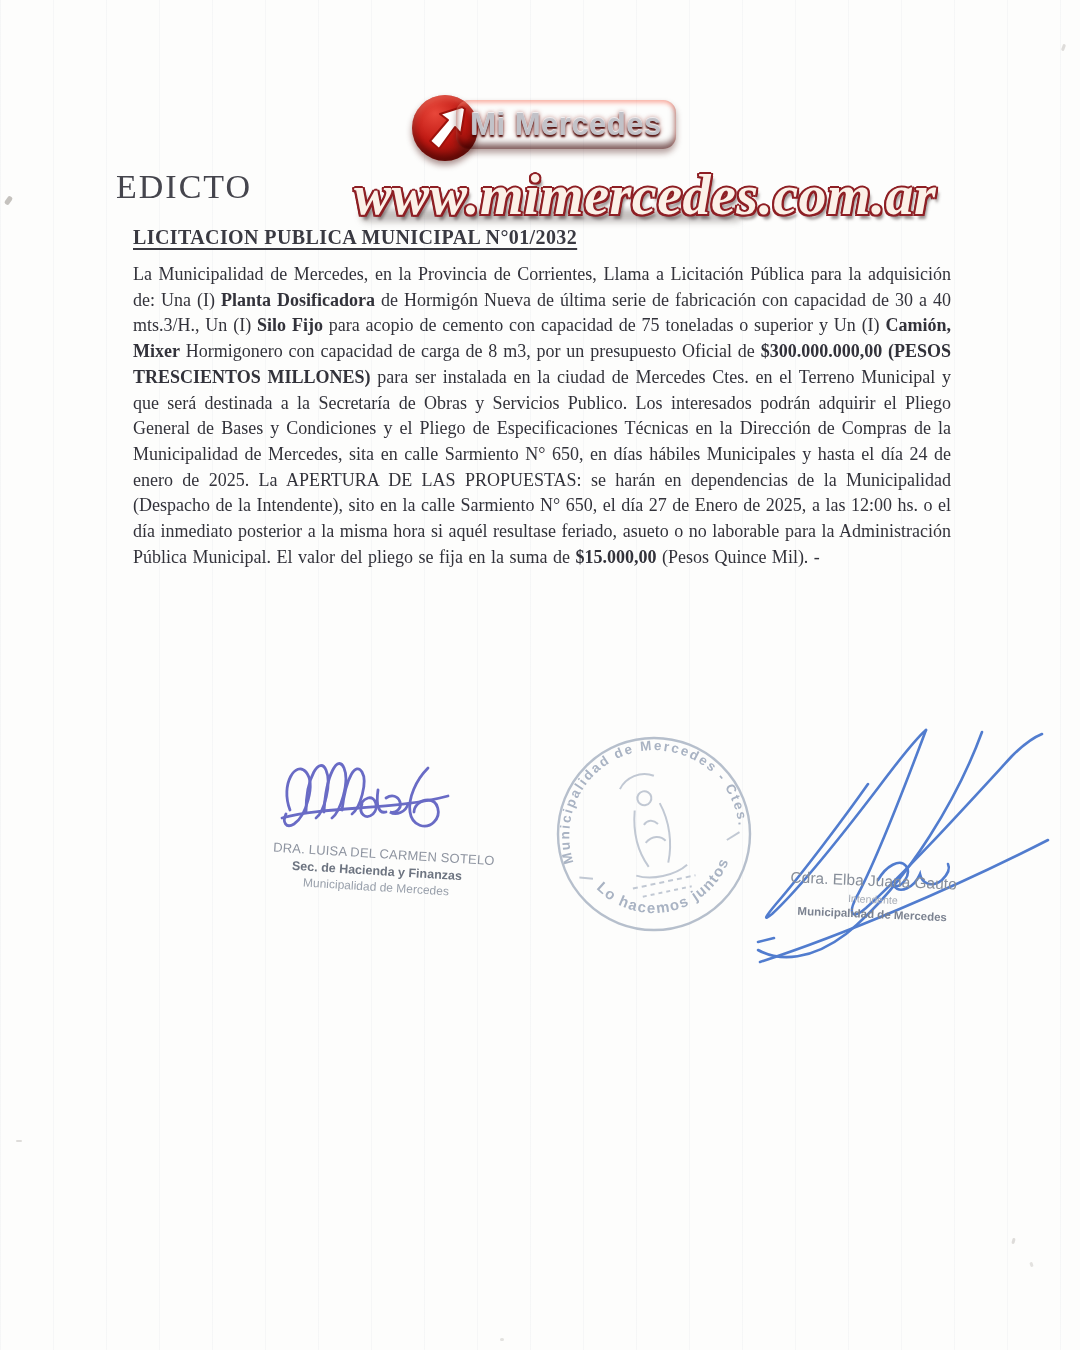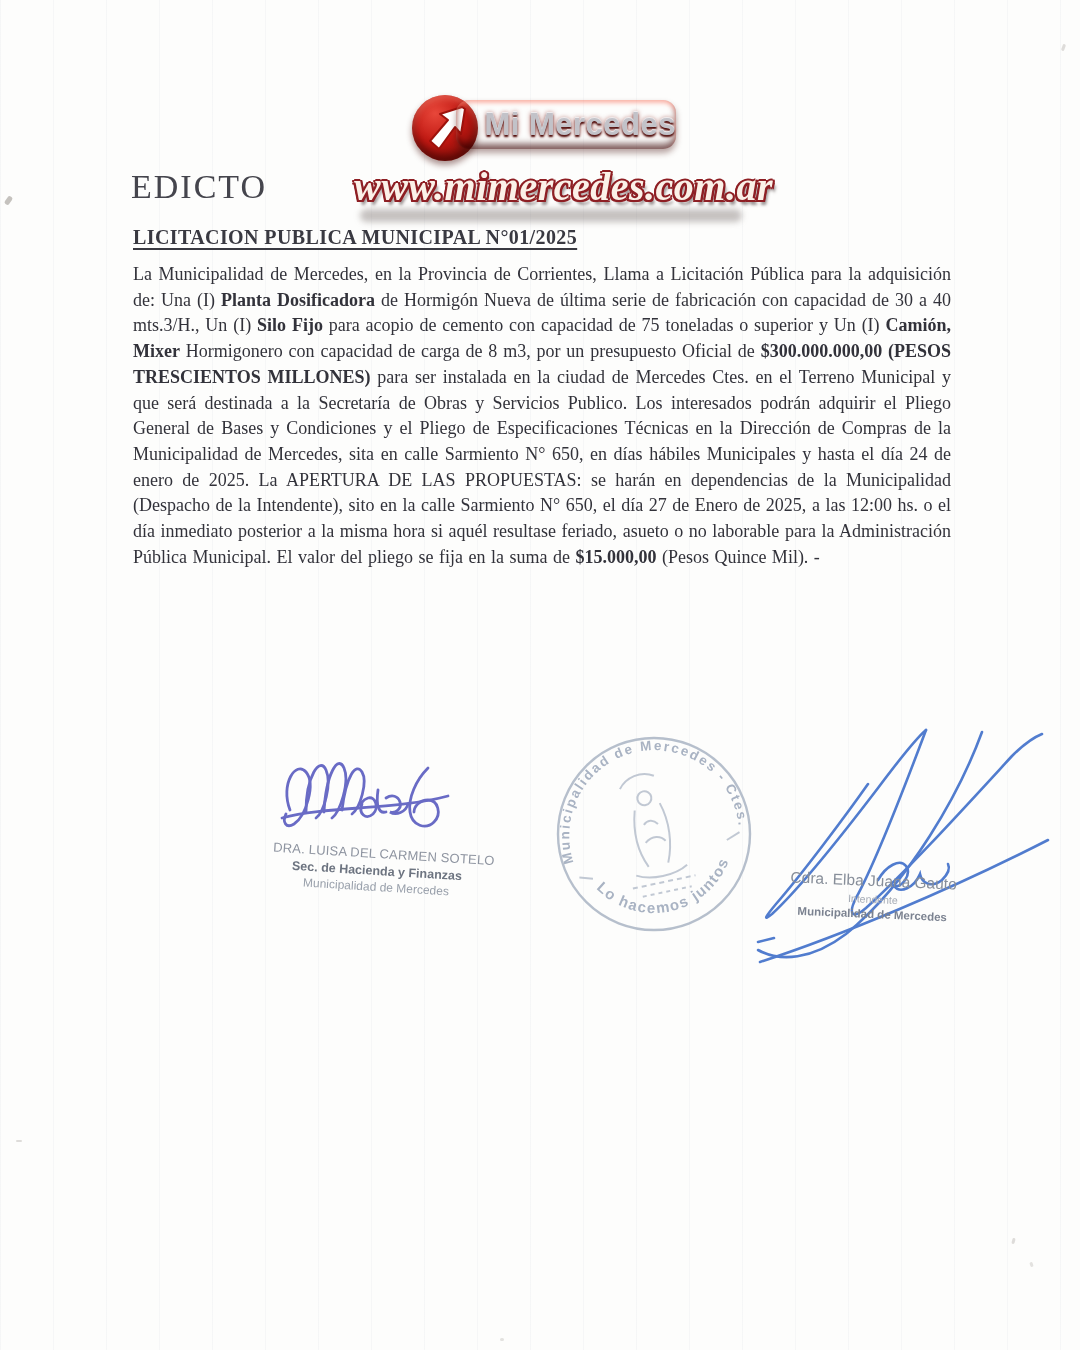--- a/index.html
+++ b/index.html
@@ -17,45 +17,45 @@
   .logo-circle{
     position:absolute;left:0;top:3px;width:66px;height:66px;border-radius:50%;
     background:radial-gradient(circle at 35% 28%,#e8473a 0%,#c01812 45%,#7c0d08 90%);
     box-shadow:0 4px 6px rgba(70,15,10,.45), inset 0 -6px 8px rgba(40,0,0,.55), inset 0 4px 6px rgba(255,140,120,.5);
   }
   .logo-circle svg{position:absolute;left:6px;top:6px;}
   .logo-pill{
     position:absolute;left:44px;top:8px;width:220px;height:49px;border-radius:13px;
     background:linear-gradient(180deg,#d8topx 0,#d3291f 0%,#b5150f 48%,#860d09 100%);
     box-shadow:inset 0 3px 4px rgba(255,130,110,.55), inset 0 -5px 7px rgba(55,0,0,.65), 0 4px 6px rgba(75,25,20,.4);
-    text-align:right;
+    text-align:center;
   }
   .logo-text{
     display:block;line-height:49px;
     font-family:"Liberation Sans","DejaVu Sans",sans-serif;font-weight:700;font-size:31px;letter-spacing:.5px;
     color:#c2c2c8;
     text-shadow:0 -1px 1px #f0f0f2, 0 2px 2px #4a0503, 0 0 5px rgba(130,15,8,.7);
   }
   
   .url-ghost{
     position:absolute;left:360px;top:209px;width:382px;height:13px;border-radius:7px;
     background:rgba(104,95,92,.38);filter:blur(3px);
   }
   .url{
     position:absolute;left:354px;top:163px;
-    font-style:italic;font-weight:700;font-size:40px;letter-spacing:.5px;
+    font-style:italic;font-weight:700;font-size:56px;letter-spacing:.5px;
     color:#fbf1e8;white-space:nowrap;
     text-shadow:
       -2px -1px 0 #8e1f24, 2px -1px 0 #8e1f24, -2px 2px 0 #8e1f24, 2px 2px 0 #8e1f24,
       0 -2px 0 #8e1f24, 0 2px 0 #8e1f24, -2px 0 0 #8e1f24, 2px 0 0 #8e1f24,
       3px 5px 3px rgba(75,60,60,.55);
   }
   
   .edicto{
-    position:absolute;left:131px;top:168px;
+    position:absolute;left:116px;top:168px;
     font-size:34px;letter-spacing:2px;color:#45454d;
   }
   .doc-heading{
     position:absolute;left:133px;top:226px;
     font-size:20px;font-weight:700;letter-spacing:.4px;color:#393941;
     text-decoration:underline;text-decoration-thickness:2px;text-underline-offset:4px;
   }
   .edict-paragraph{
     position:absolute;left:133px;top:262px;width:818px;margin:0;
     font-size:18px;line-height:25.7px;color:#32323a;
@@ -94,21 +94,21 @@
     </div>
     <div class="logo-pill">
       <span class="logo-text">Mi Mercedes</span>
     </div>
   </div>
 
   <div class="url-ghost"></div>
   <div class="url">www.mimercedes.com.ar</div>
 
   <div class="edicto">EDICTO</div>
-  <div class="doc-heading">LICITACION PUBLICA MUNICIPAL N°01/2025</div>
+  <div class="doc-heading">LICITACION PUBLICA MUNICIPAL N°01/2032</div>
 
   <p class="edict-paragraph"><span>La Municipalidad de Mercedes, en la Provincia de Corrientes, Llama a Licitación Pública para la adquisición de: Una (I) </span><span class="b">Planta Dosificadora</span><span> de Hormigón Nueva de última serie de fabricación con capacidad de 30 a 40 mts.3/H., Un (I) </span><span class="b">Silo Fijo</span><span> para acopio de cemento con capacidad de 75 toneladas o superior y Un (I) </span><span class="b">Camión, Mixer</span><span> Hormigonero con capacidad de carga de 8 m3, por un presupuesto Oficial de </span><span class="b">$300.000.000,00 (PESOS TRESCIENTOS MILLONES)</span><span> para ser instalada en la ciudad de Mercedes Ctes. en el Terreno Municipal y que será destinada a la Secretaría de Obras y Servicios Publico. Los interesados podrán adquirir el Pliego General de Bases y Condiciones y el Pliego de Especificaciones Técnicas en la Dirección de Compras de la Municipalidad de Mercedes, sita en calle Sarmiento N° 650, en días hábiles Municipales y hasta el día 24 de enero de 2025. La APERTURA DE LAS PROPUESTAS: se harán en dependencias de la Municipalidad (Despacho de la Intendente), sito en la calle Sarmiento N° 650, el día 27 de Enero de 2025, a las 12:00 hs. o el día inmediato posterior a la misma hora si aquél resultase feriado, asueto o no laborable para la Administración Pública Municipal. El valor del pliego se fija en la suma de </span><span class="b">$15.000,00</span><span> (Pesos Quince Mil). -</span></p>
 
   <svg class="sig-svg" style="left:276px;top:748px;" width="200" height="104" viewBox="0 0 200 104">
     <g fill="none" stroke="#5a5cc0" stroke-width="2.8" stroke-linecap="round" opacity="0.9">
       <path d="M14,62 C4,36 20,12 30,24 C40,36 30,68 18,76 C10,81 6,74 10,66"></path>
       <path d="M30,64 C30,28 44,8 50,22 C56,36 48,64 40,70"></path>
       <path d="M48,64 C50,26 62,6 68,20 C74,34 64,64 56,70"></path>
       <path d="M66,62 C70,28 80,14 86,24 C92,34 84,60 76,66"></path>
       <path d="M86,56 C82,66 90,72 97,66 C103,60 100,48 92,50 C86,52 84,57 85,58"></path>

